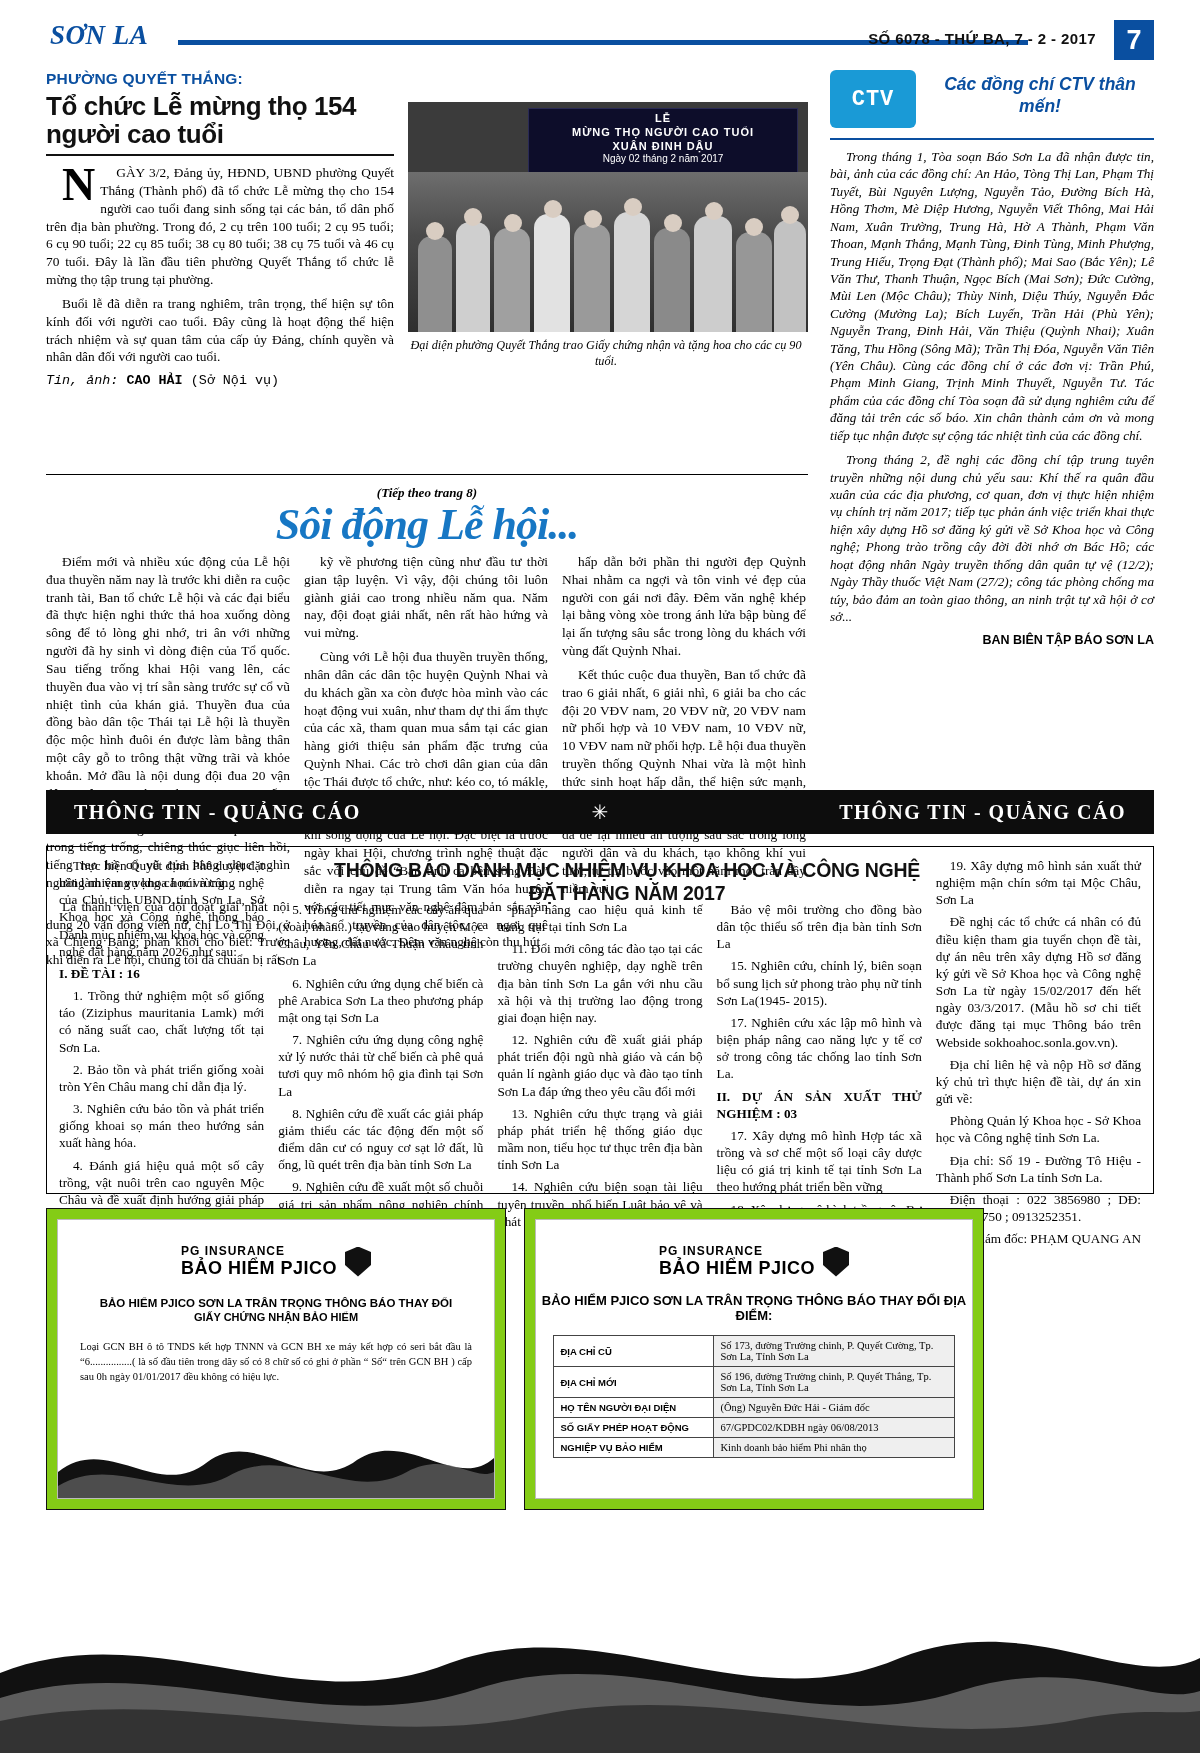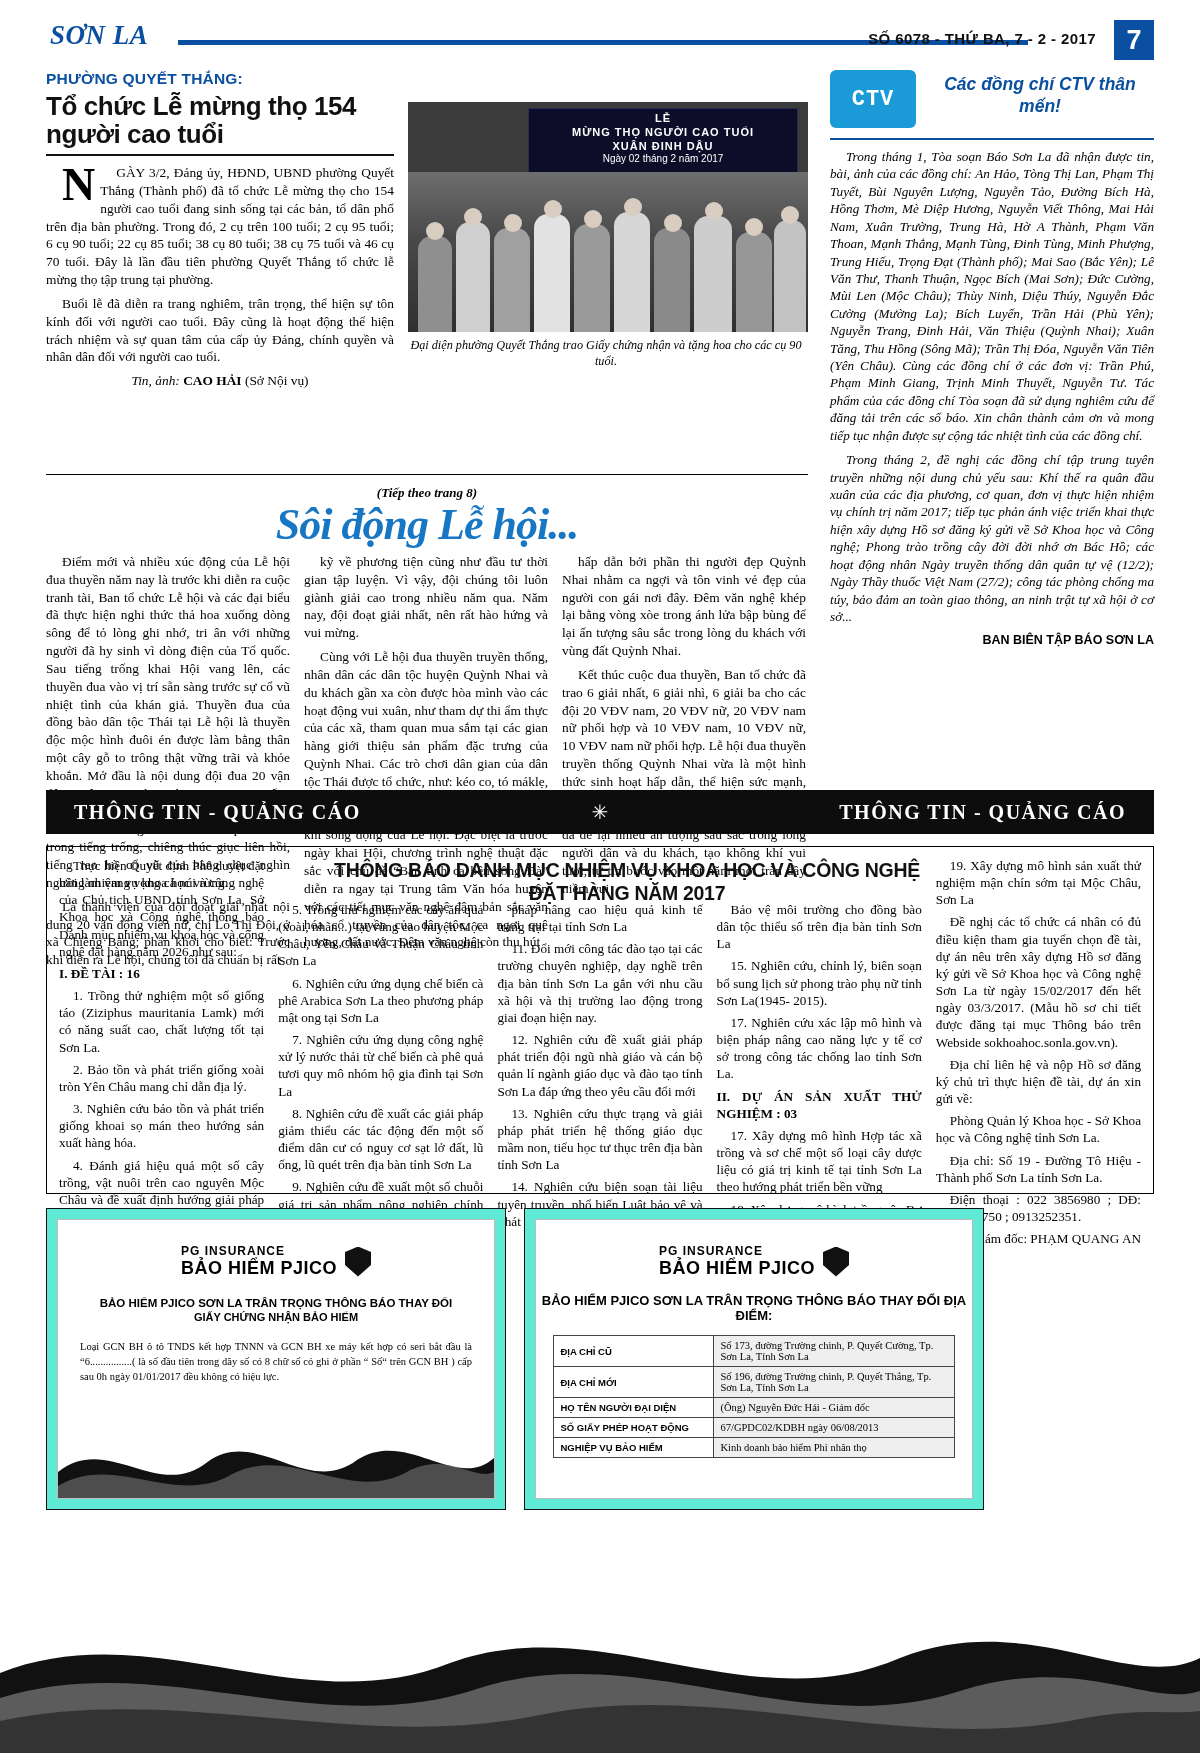--- a/index.html
+++ b/index.html
@@ -136,21 +136,21 @@
     text-align:center;position:absolute;left:280px;top:12px;width:600px;letter-spacing:-0.3px;
   }
   .notice-cols{display:flex;gap:14px;}
   .ncol{width:258px;font-family:"Liberation Serif",serif;font-size:13.2px;line-height:1.3;text-align:justify;}
   .ncol p{margin:0 0 5px 0;text-indent:14px;}
   .ncol .nohead{text-indent:0;font-weight:bold;}
   .ncol.shift{padding-top:44px;}
 
   
   .botwrap{position:absolute;left:0;top:1190px;width:1108px;height:300px;display:flex;gap:18px;}
-  .ad{position:relative;width:458px;height:300px;border:1px solid #111;background:#5eead4;overflow:hidden;}
+  .ad{position:relative;width:458px;height:300px;border:1px solid #111;background:#84cc16;overflow:hidden;}
   .ad-inner{position:absolute;left:10px;top:10px;right:10px;bottom:10px;border:1px solid #bbb;background:#fff;}
   .pg-logo{display:flex;align-items:center;justify-content:center;gap:8px;margin-top:24px;}
   .pg-shield{
     width:26px;height:30px;background:#111;clip-path:polygon(50% 0,100% 18%,100% 62%,50% 100%,0 62%,0 18%);
   }
   .pg-name{font-family:"Liberation Sans",sans-serif;font-weight:bold;font-size:12px;letter-spacing:1px;text-align:left;}
   .pg-name b{display:block;font-size:18px;letter-spacing:0.5px;}
   .ad1-h1{font-family:"Liberation Sans",sans-serif;font-weight:bold;font-size:11.5px;text-align:center;margin-top:18px;}
   .ad1-h2{font-family:"Liberation Sans",sans-serif;font-weight:bold;font-size:11px;text-align:center;margin-top:2px;}
   .ad1-body{font-family:"Liberation Serif",serif;font-size:10.5px;line-height:1.45;margin:16px 22px 0 22px;text-align:justify;}
@@ -180,21 +180,21 @@
 
       <div class="col-left">
         <div class="kicker">PHƯỜNG QUYẾT THẮNG:</div>
         <div class="headline">Tổ chức Lễ mừng thọ 154 người cao tuổi</div>
         <div class="hl-rule"></div>
         <div class="body-text">
           <p class="dropcap-p">
             <span class="dropcap">N</span><span>GÀY 3/2, Đảng ủy, HĐND, UBND phường Quyết Thắng (Thành phố) đã tổ chức Lễ mừng thọ cho 154 người cao tuổi đang sinh sống tại các bản, tổ dân phố trên địa bàn phường. Trong đó, 2 cụ trên 100 tuổi; 2 cụ 95 tuổi; 6 cụ 90 tuổi; 22 cụ 85 tuổi; 38 cụ 80 tuổi; 38 cụ 75 tuổi và 46 cụ 70 tuổi. Đây là lần đầu tiên phường Quyết Thắng tổ chức lễ mừng thọ tập trung tại phường.</span>
           </p>
           <p>Buổi lễ đã diễn ra trang nghiêm, trân trọng, thể hiện sự tôn kính đối với người cao tuổi. Đây cũng là hoạt động thể hiện trách nhiệm và sự quan tâm của cấp ủy Đảng, chính quyền và nhân dân đối với người cao tuổi.</p>
-          <p style="text-align:center;text-indent:0;">
+          <p style="text-align:left;text-indent:0;font-family:Liberation Mono, monospace;">
             <span class="sig-italic">Tin, ảnh:</span>
             <span class="sig">CAO HẢI</span>
             <span>(Sở Nội vụ)</span>
           </p>
         </div>
       </div>
 
       <div class="photo-box">
         <div class="photo">
           <div class="ph-banner">

